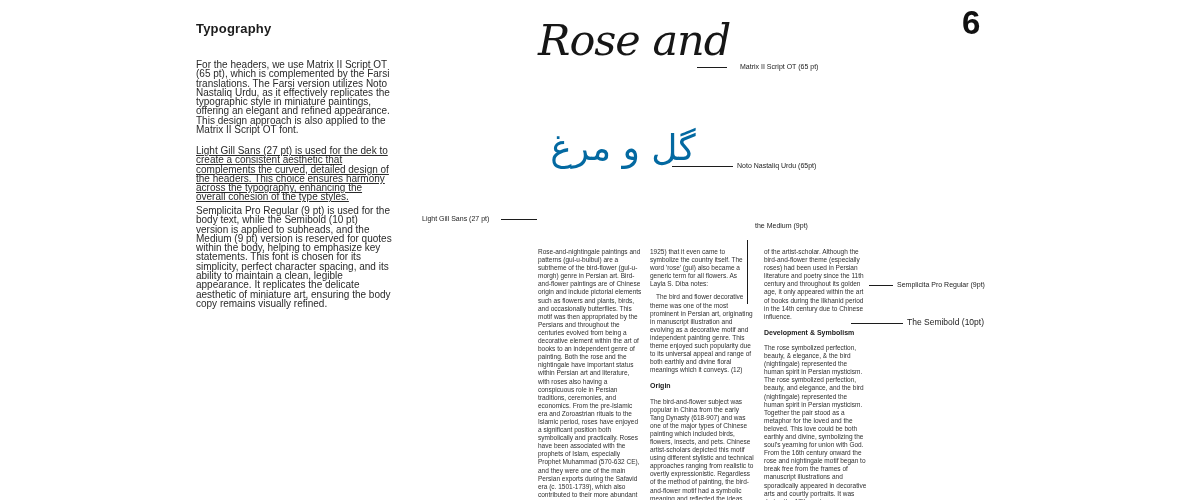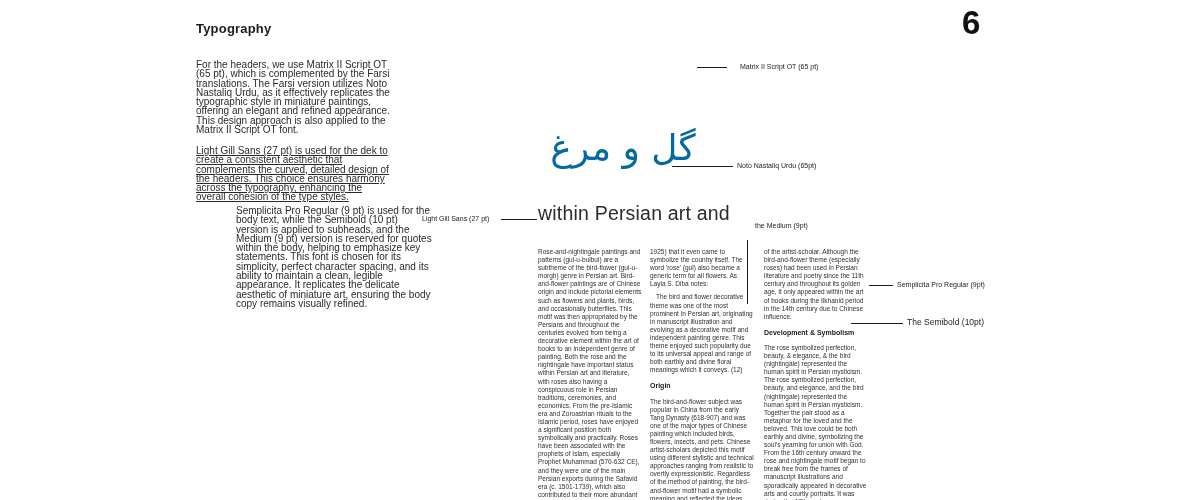--- a/index.html
+++ b/index.html
@@ -6,21 +6,21 @@
   body{
     width:1200px;height:500px;position:relative;background:#ffffff;
     font-family:"Liberation Sans",sans-serif;color:#1c1c1c;overflow:hidden;
   }
   .abs{position:absolute;}
   
   .spec-heading{left:196px;top:21px;font-size:13px;font-weight:bold;letter-spacing:.2px;}
   .spec-para{width:196px;font-size:10px;line-height:9.3px;color:#2a2a2a;}
   .spec-para.p1{left:196px;top:60px;}
   .spec-para.p2{left:196px;top:146px;text-decoration:underline;}
-  .spec-para.p3{left:196px;top:206px;margin-left:40px;}
+  .spec-para.p3{left:196px;top:206px;}
   
   .headline{left:538px;top:14px;font-family:"DejaVu Serif","Liberation Serif",serif;
     font-style:italic;font-size:43px;line-height:52px;letter-spacing:-1px;color:#161616;}
   .farsi{left:538px;top:108px;width:170px;font-family:"DejaVu Sans",sans-serif;
     font-size:36px;line-height:80px;direction:rtl;text-align:center;color:#0369a1;}
   .dek{left:538px;top:202px;font-size:19.5px;line-height:23.5px;font-weight:300;
     color:#2b2b2b;letter-spacing:.2px;}
   
   .ann{font-size:7px;line-height:8px;color:#222;white-space:nowrap;text-align:center;}
   .ann-big{font-size:8.5px;}
@@ -54,25 +54,25 @@
 </style>
 </head>
 <body>
 
 <div class="abs spec-heading">Typography</div>
 <div class="abs spec-para p1">For the headers, we use Matrix II Script OT (65 pt), which is complemented by the Farsi translations. The Farsi version utilizes Noto Nastaliq Urdu, as it effectively replicates the typographic style in miniature paintings, offering an elegant and refined appearance. This design approach is also applied to the Matrix II Script OT font.</div>
 <div class="abs spec-para p2">Light Gill Sans (27 pt) is used for the dek to create a consistent aesthetic that complements the curved, detailed design of the headers. This choice ensures harmony across the typography, enhancing the overall cohesion of the type styles.</div>
 <div class="abs spec-para p3">Semplicita Pro Regular (9 pt) is used for the body text, while the Semibold (10 pt) version is applied to subheads, and the Medium (9 pt) version is reserved for quotes within the body, helping to emphasize key statements. This font is chosen for its simplicity, perfect character spacing, and its ability to maintain a clean, legible appearance. It replicates the delicate aesthetic of miniature art, ensuring the body copy remains visually refined.</div>
 
 <div class="abs headline">
+  <div>Rose and</div>
 </div>
 <div class="abs farsi">گل و مرغ</div>
 
 <div class="abs dek">
-  <div>within Persian art and</div>
 </div>
 
 <div class="abs leader h ln-matrix"></div>
 <div class="abs leader h ln-nastaliq"></div>
 <div class="abs leader h ln-gill"></div>
 <div class="abs leader v ln-medium"></div>
 <div class="abs leader h ln-regular"></div>
 <div class="abs leader h ln-semibold"></div>
 
 <div class="abs ann lbl-matrix">Matrix II Script OT (65 pt)</div>

